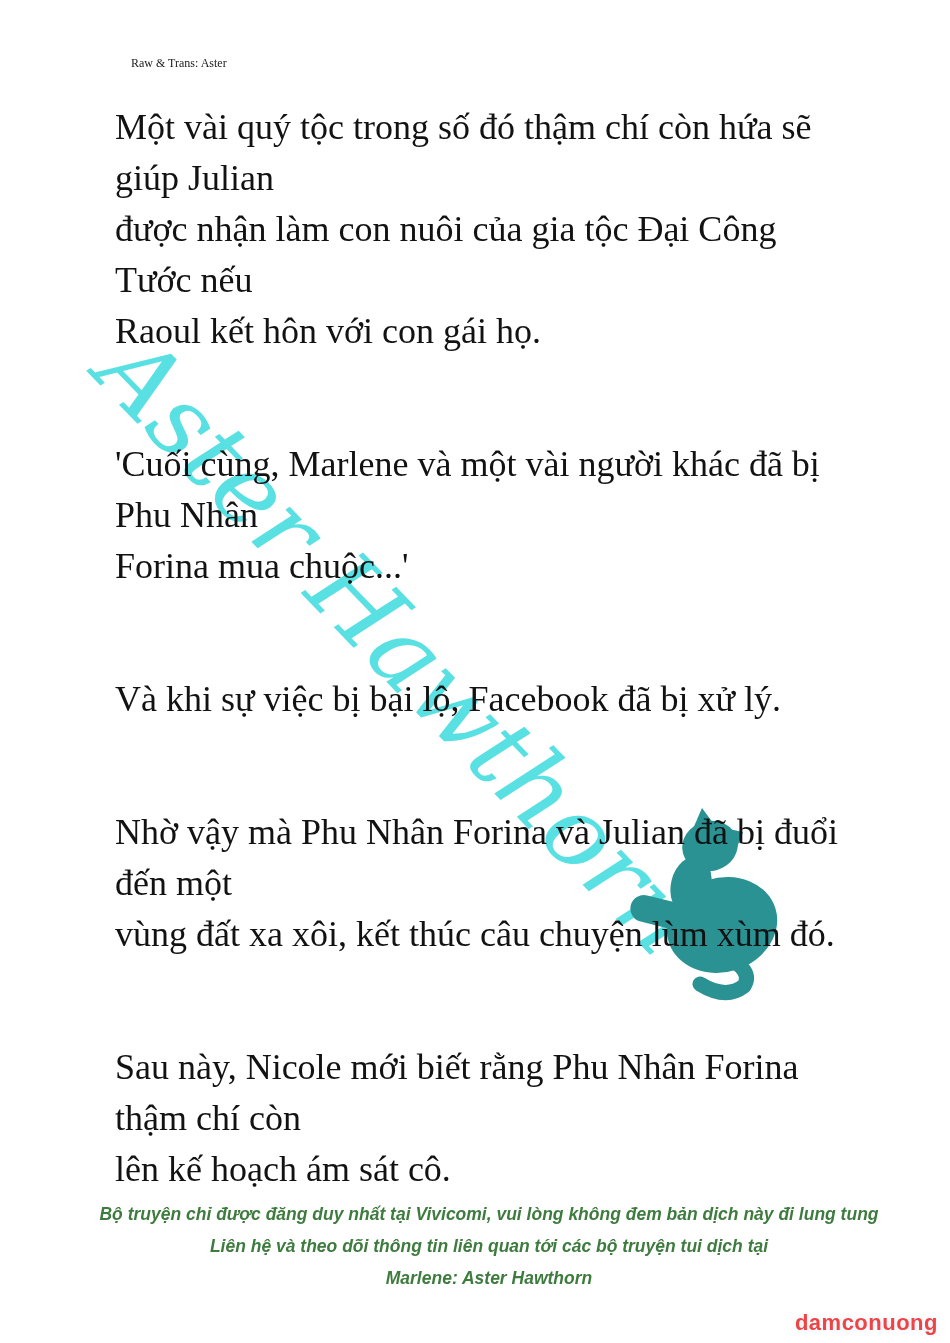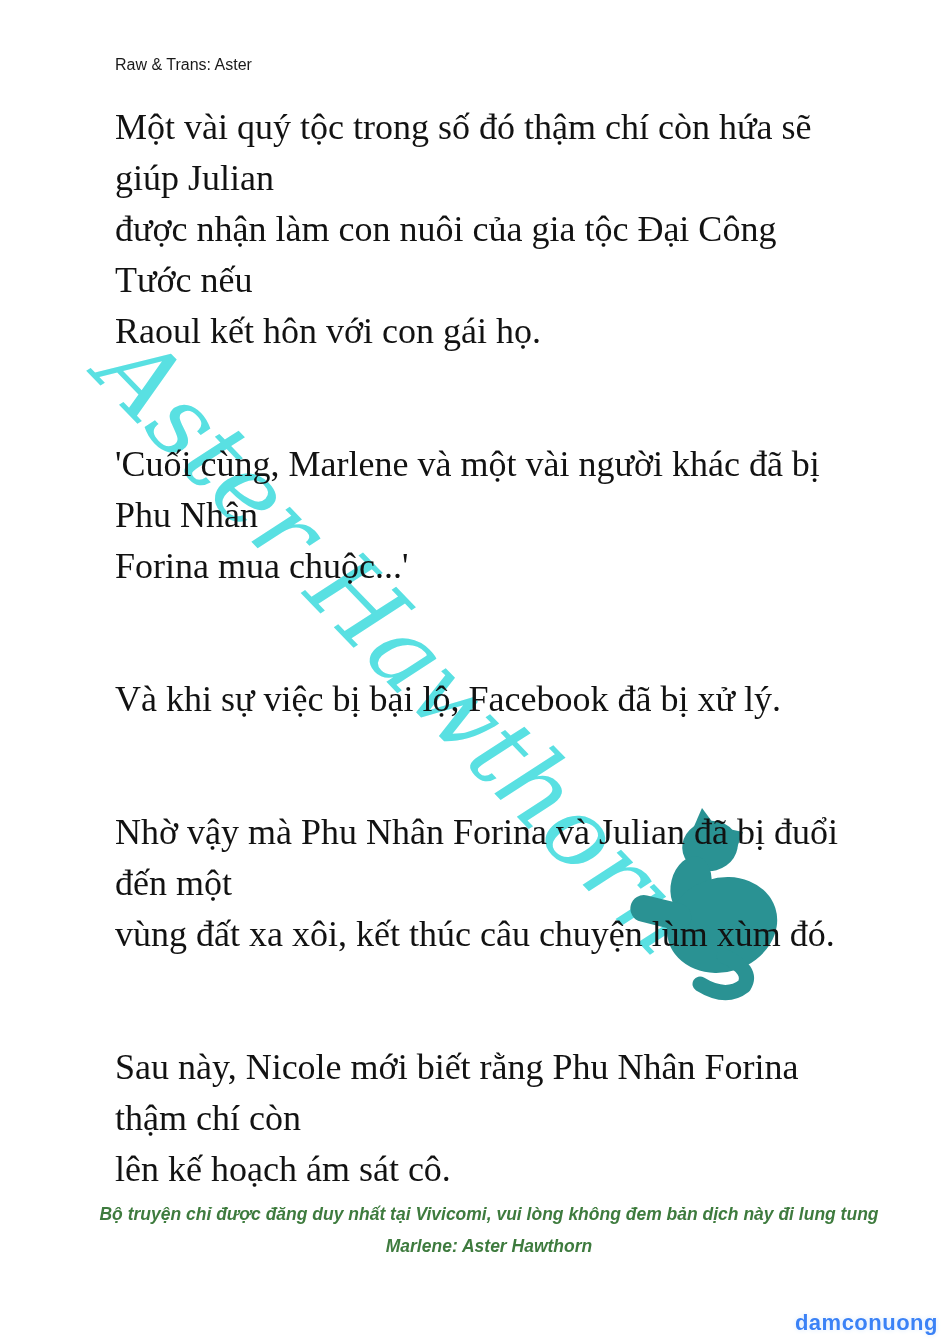--- a/index.html
+++ b/index.html
@@ -34,25 +34,25 @@
     position: absolute;
     left: 628px;
     top: 806px;
     z-index: 2;
     pointer-events: none;
   }
 
   
   .credit {
     position: absolute;
-    left: 115px;
+    left: 131px;
     top: 56px;
     z-index: 3;
-    font-family: Liberation Sans, sans-serif;
-    font-size: 16px;
+    font-family: Liberation Serif, serif;
+    font-size: 12px;
     color: #1a1a1a;
   }
   .body-text {
     position: absolute;
     left: 115px;
     top: 102px;
     width: 730px;
     z-index: 3;
   }
   .paragraph {
@@ -97,21 +97,21 @@
   .vcomycs::first-letter { font-size: 42px; }
   .damconuong {
     position: absolute;
     right: 12px;
     top: 1310px;
     z-index: 3;
     font-family: "Liberation Sans", sans-serif;
     font-weight: bold;
     font-size: 22px;
     letter-spacing: 0.5px;
-    color: #3b82f6;
+    color: #ef4444;
     text-shadow: 0 0 2px #ffffff, 0 0 5px #d8e8fb;
   }
 </style>
 </head>
 <body>
 
 <div class="page">
 
   <div class="watermark">Aster Hawthorn</div>
 
@@ -143,19 +143,20 @@
 Forina mua chuộc...'</p>
     <p class="paragraph">Và khi sự việc bị bại lộ, Facebook đã bị xử lý.</p>
     <p class="paragraph">Nhờ vậy mà Phu Nhân Forina và Julian đã bị đuổi đến một
 vùng đất xa xôi, kết thúc câu chuyện lùm xùm đó.</p>
     <p class="paragraph">Sau này, Nicole mới biết rằng Phu Nhân Forina thậm chí còn
 lên kế hoạch ám sát cô.</p>
   </div>
 
   <div class="footer">
     <div>Bộ truyện chỉ được đăng duy nhất tại Vivicomi, vui lòng không đem bản dịch này đi lung tung</div>
+    <div>Liên hệ và theo dõi thông tin liên quan tới các bộ truyện tui dịch tại</div>
     <div>Marlene: Aster Hawthorn</div>
   </div>
 
   <span class="vcomycs">Vcomycs</span>
   <span class="damconuong">damconuong</span>
 
 </div>
 
 </body></html>

